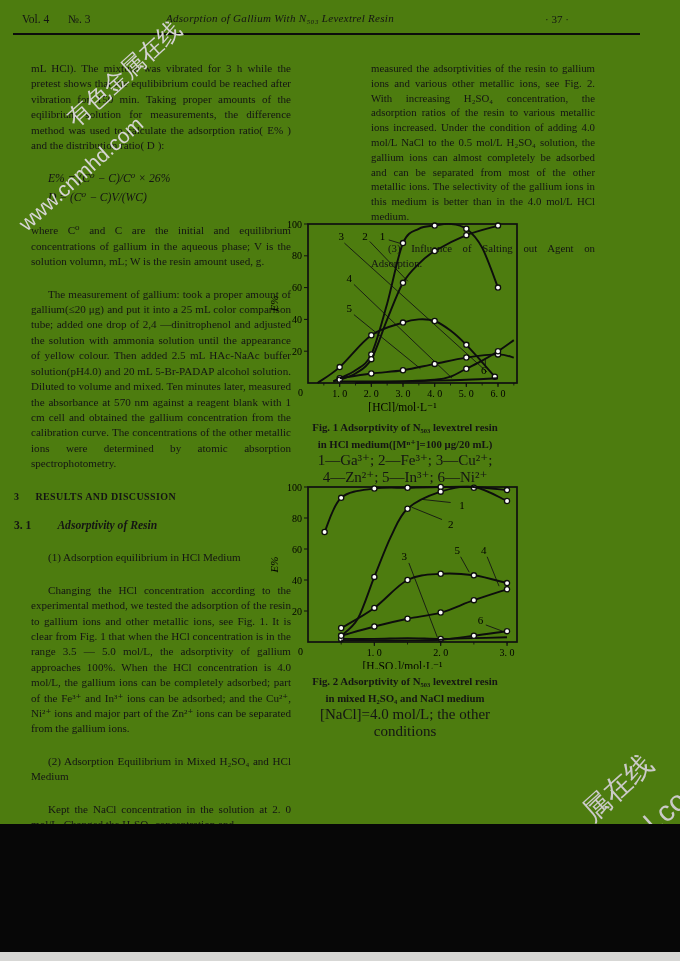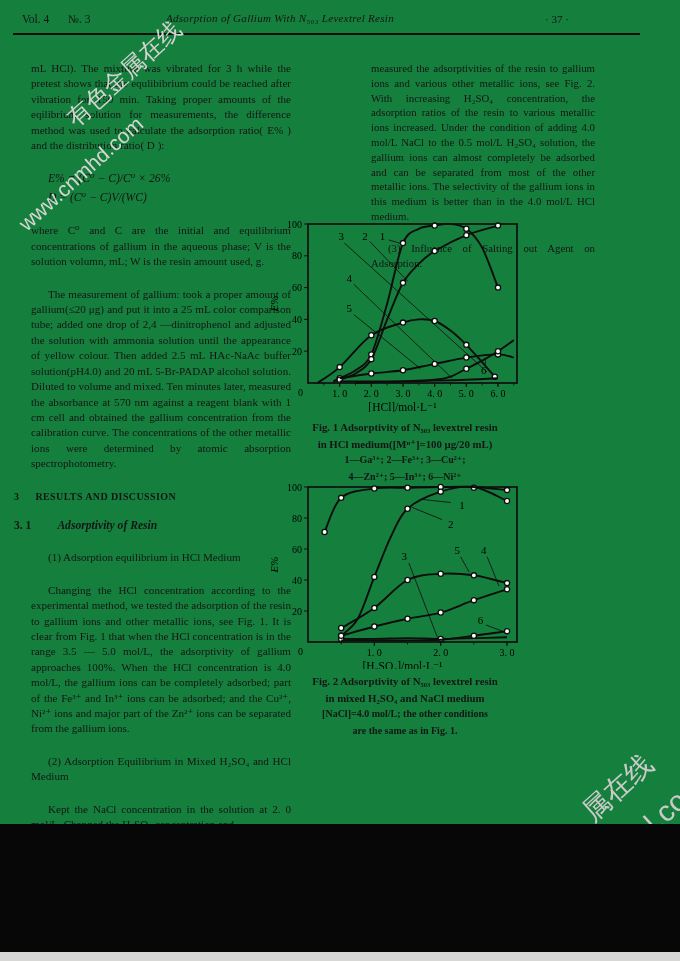--- a/index.html
+++ b/index.html
@@ -1,18 +1,18 @@
 <!DOCTYPE html>
 <html><head>
 <meta charset="utf-8">
 <style>
   html,body{margin:0;padding:0;background:#777;}
   .page{
     position:relative;width:680px;height:961px;margin:0 auto;
-    background:#15803d;overflow:hidden;
+    background:#4d7c0f;overflow:hidden;
     font-family:"Liberation Serif","DejaVu Serif",serif;color:#141414;
   }
   
   .hdr-vol{position:absolute;left:22px;top:13px;font-size:11.5px;}
   .hdr-issue{position:absolute;left:68px;top:13px;font-size:11.5px;}
   .hdr-title{position:absolute;left:120px;top:12px;width:320px;text-align:center;
     font-style:italic;font-size:11px;letter-spacing:.3px;}
   .hdr-page{position:absolute;left:545px;top:13px;font-size:11px;}
   .hdr-rule{position:absolute;left:13px;top:33px;width:627px;height:2.4px;background:#0c0c0c;}
   
@@ -27,21 +27,21 @@
   .sub-h{margin:6px 0 16px 0;font-weight:bold;font-style:italic;font-size:11.6px;}
   .sub-h .no{margin-right:26px;font-style:normal;}
   
   .figsvg{position:absolute;left:258px;}
   #fig1{top:212px;}
   #fig2{top:477px;}
   .caption{position:absolute;left:288px;width:234px;text-align:center;line-height:16.5px;}
   #cap1{top:419px;}
   #cap2{top:673px;}
   .caption .c-bold{font-weight:bold;font-size:10.8px;}
-  .caption .c-reg{font-size:10px;font-weight:bold;}
+  .caption .c-reg{font-size:15px;}
   
   .wm{position:absolute;transform:rotate(-42deg);transform-origin:left top;
       font-family:"Liberation Sans","DejaVu Sans",sans-serif;white-space:nowrap;
       pointer-events:none;z-index:1;}
   
   .band{position:absolute;left:0;top:824px;width:680px;height:128px;background:#070707;z-index:2;}
   .band-strip{position:absolute;left:0;top:952px;width:680px;height:9px;background:#d7d7d5;z-index:2;}
   svg text{font-family:"Liberation Serif","DejaVu Serif",serif;}
 </style>
 </head>
@@ -242,21 +242,20 @@
       <text x="146.20634920634922" y="83.25" text-anchor="middle" font-size="11">3</text>
       <text x="199.28571428571428" y="77.05" text-anchor="middle" font-size="11">5</text>
       <text x="225.82539682539684" y="77.05" text-anchor="middle" font-size="11">4</text>
       <text x="222.5079365079365" y="146.8" text-anchor="middle" font-size="11">6</text>
     </svg>
 
   <div class="caption" id="cap2">
     <div class="c-bold">Fig. 2   Adsorptivity of N₅₀₃ levextrel resin</div>
     <div class="c-bold">in mixed H₂SO₄ and NaCl medium</div>
     <div class="c-reg">[NaCl]=4.0 mol/L; the other conditions</div>
-    <div class="c-reg">are the same as in Fig. 1.</div>
   </div>
 
   <div class="band"></div>
   <div class="band-strip"></div>
 
 <div class="wm" style="left: 60px; top: 110px; font-size: 24px; color: rgb(211, 210, 208);">有色金属在线</div>
     <div class="wm" style="left: 14px; top: 218px; font-size: 21px; color: rgb(214, 213, 211);">www.cnmhd.com</div>
     <div class="wm" style="left: 574px; top: 802px; font-size: 28px; color: rgb(203, 202, 200);">属在线</div>
     <div class="wm" style="left: 614px; top: 836px; font-size: 29px; color: rgb(203, 202, 200);">hol.com</div>
   </div>

